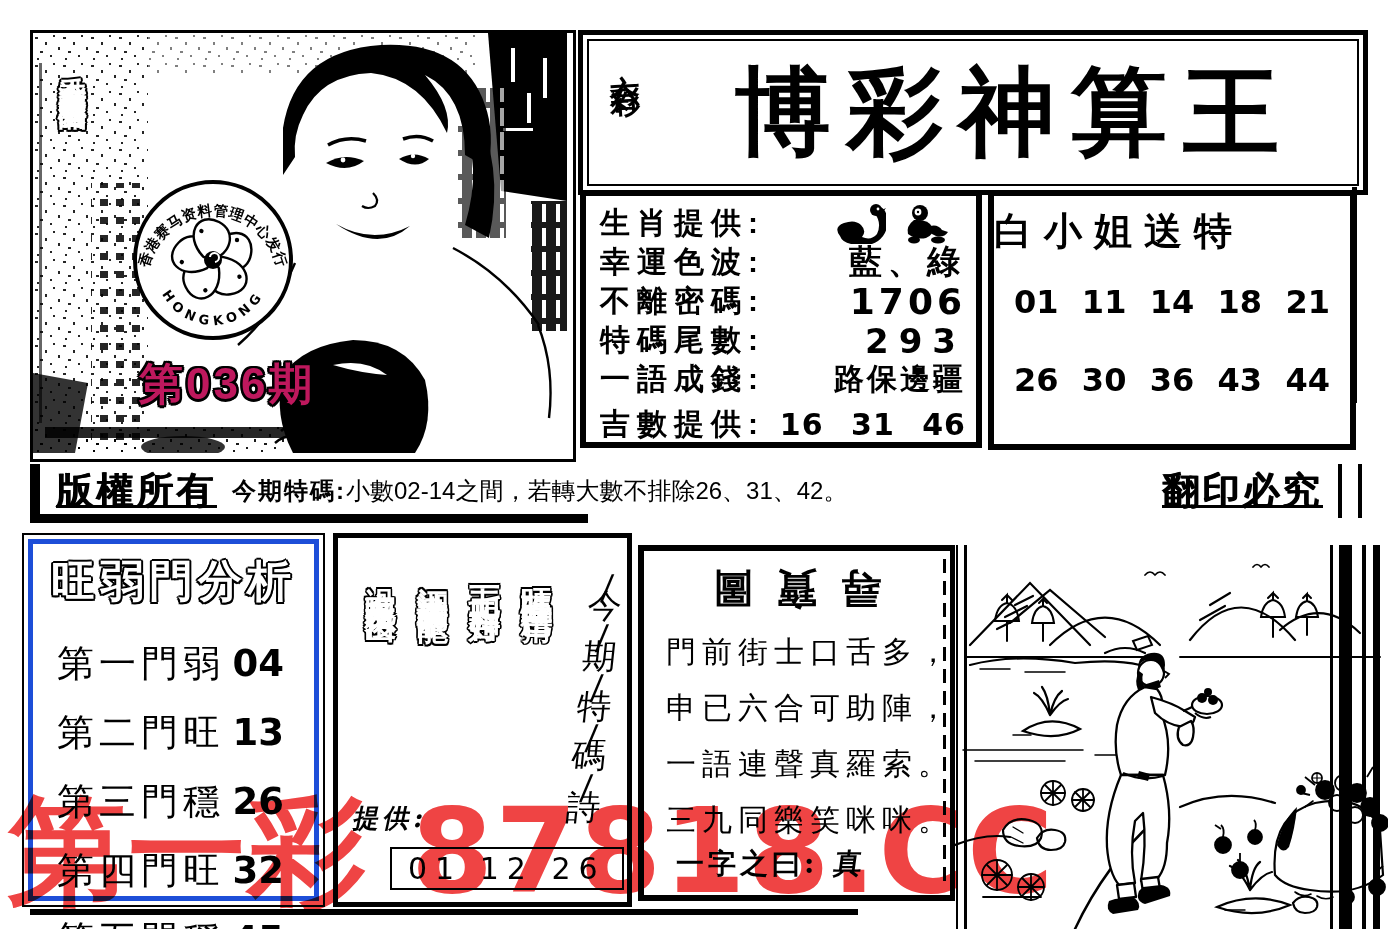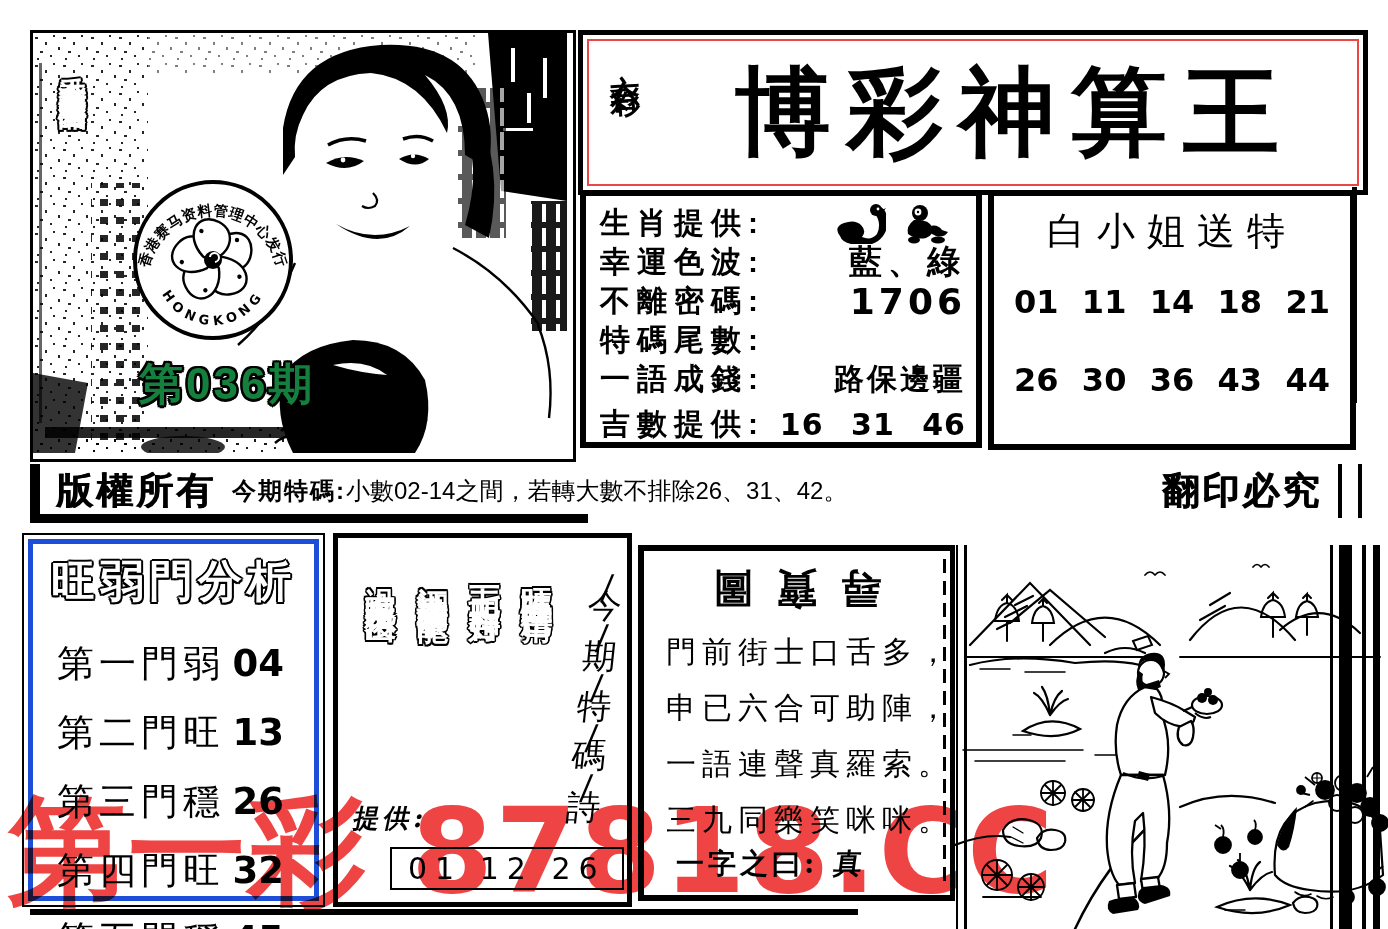--- a/index.html
+++ b/index.html
@@ -12,25 +12,25 @@
     font-family:"DejaVu Sans",sans-serif;}
 
   
   .photo-block{position:absolute;left:30px;top:30px;width:540px;height:426px;border:3px solid #000;background:#fff;}
   .photo-block svg{position:absolute;left:0;top:0;}
   .vcaption{position:absolute;left:20px;top:22px;height:392px;writing-mode:vertical-rl;text-orientation:upright;
     font-size:28px;font-weight:700;letter-spacing:2px;font-family:"DejaVu Serif",serif;
     color:#fff;text-shadow:2px 0 #000,-2px 0 #000,0 2px #000,0 -2px #000,1.5px 1.5px #000,-1.5px -1.5px #000,1.5px -1.5px #000,-1.5px 1.5px #000;}
   .stamp{position:absolute;left:95px;top:142px;width:170px;height:170px;}
   .issue{position:absolute;left:106px;top:322px;font-size:44px;font-weight:800;letter-spacing:3px;
-    color:#15803d;text-shadow:2.5px 0 #000,-2.5px 0 #000,0 2.5px #000,0 -2.5px #000,2px 2px #000,-2px -2px #000,2px -2px #000,-2px 2px #000;}
+    color:#be185d;text-shadow:2.5px 0 #000,-2.5px 0 #000,0 2.5px #000,0 -2.5px #000,2px 2px #000,-2px -2px #000,2px -2px #000,-2px 2px #000;}
 
   
   .title-box{position:absolute;left:578px;top:30px;width:780px;height:155px;border:5px solid #000;background:#fff;}
-  .title-inner{position:absolute;left:4px;top:4px;right:4px;bottom:4px;border:2px solid #ef4444;}
+  .title-inner{position:absolute;left:4px;top:4px;right:4px;bottom:4px;border:2px solid #000000;}
   .vtitle{position:absolute;left:16px;top:10px;height:130px;writing-mode:vertical-rl;text-orientation:upright;
     font-size:30px;font-family:"DejaVu Serif",serif;font-weight:700;letter-spacing:6px;transform:rotate(-3deg);}
   .main-title{position:absolute;left:90px;right:6px;top:2px;text-align:center;font-size:96px;font-weight:800;
     letter-spacing:16px;font-family:"DejaVu Serif",serif;line-height:138px;white-space:nowrap;}
 
   
   .info-box{position:absolute;left:580px;top:190px;width:402px;height:258px;border:6px solid #000;background:#fff;
     padding:8px 6px 4px 14px;box-sizing:border-box;}
   .info-row{display:flex;align-items:center;height:39px;}
   .info-label{font-size:30px;font-weight:800;letter-spacing:7px;white-space:nowrap;}
@@ -38,32 +38,32 @@
   .v-color{font-size:33px;letter-spacing:6px;}
   .v-code{font-size:36px;letter-spacing:4px;font-family:"DejaVu Sans",sans-serif;}
   .v-tail{font-size:34px;letter-spacing:10px;font-family:"DejaVu Sans",sans-serif;}
   .v-phrase{font-size:30px;letter-spacing:3px;}
   .v-lucky{font-size:30px;letter-spacing:1px;word-spacing:16px;font-family:"DejaVu Sans",sans-serif;}
   .zicons{flex:1;display:flex;justify-content:flex-end;gap:14px;align-items:flex-end;padding-right:20px;}
 
   
   .num-box{position:absolute;left:988px;top:190px;width:356px;height:248px;border:6px solid #000;background:#fff;}
   .num-outer-line{position:absolute;left:1352px;top:187px;width:5px;height:216px;background:#000;}
-  .num-title{margin-top:10px;text-align:center;font-size:38px;font-weight:400;letter-spacing:12px;
+  .num-title{margin-top:10px;font-size:38px;font-weight:700;letter-spacing:12px;
     font-family:"DejaVu Serif",serif;white-space:nowrap;}
   .num-sub{margin-top:4px;text-align:center;font-size:27px;font-weight:700;letter-spacing:22px;
     font-family:"DejaVu Serif",serif;white-space:nowrap;}
   .num-row{display:flex;justify-content:space-between;padding:0 20px;font-size:32px;font-weight:600;
     font-family:"DejaVu Sans",sans-serif;}
   .num-row.r1{margin-top:26px;} .num-row.r2{margin-top:40px;}
 
   
   .strip{position:absolute;left:30px;top:462px;width:1332px;height:58px;display:flex;align-items:center;gap:16px;}
   .bar{background:#000;height:54px;}
-  .heavy{font-size:37px;font-weight:900;letter-spacing:3px;text-shadow:1px 0 #000;white-space:nowrap;}
+  .heavy{font-size:37px;font-weight:900;letter-spacing:3px;text-shadow:1px 0 #000;white-space:nowrap;text-decoration:underline;}
   .notice{font-size:24px;white-space:nowrap;}
   .notice b{font-weight:800;letter-spacing:2px;}
   .strip-underline{position:absolute;left:30px;top:514px;width:558px;height:9px;background:#000;}
 
   
   .gate-box{position:absolute;left:22px;top:533px;width:303px;height:374px;border:2px solid #000;box-sizing:border-box;}
   .gate-inner{position:absolute;left:4px;top:4px;right:4px;bottom:4px;border:5px solid #1d4ed8;padding-top:8px;}
   .outline-ttl{color:#fff;text-shadow:2px 0 #000,-2px 0 #000,0 2px #000,0 -2px #000,1.5px 1.5px #000,-1.5px -1.5px #000,1.5px -1.5px #000,-1.5px 1.5px #000;}
   .gate-title{text-align:center;font-size:44px;font-weight:800;letter-spacing:5px;font-family:"DejaVu Serif",serif;white-space:nowrap;}
   .gate-row{display:flex;justify-content:space-between;align-items:baseline;padding:0 30px 0 24px;margin-top:19px;}
@@ -227,20 +227,21 @@
     <div class="info-row">
       <span class="info-label">幸運色波:</span>
       <span class="info-value v-color">藍、綠</span>
     </div>
     <div class="info-row">
       <span class="info-label">不離密碼:</span>
       <span class="info-value v-code">1706</span>
     </div>
     <div class="info-row">
       <span class="info-label">特碼尾數:</span>
+      <span class="info-value v-tail">293</span>
     </div>
     <div class="info-row">
       <span class="info-label">一語成錢:</span>
       <span class="info-value v-phrase">路保邊疆</span>
     </div>
     <div class="info-row" style="margin-top:6px;">
       <span class="info-label">吉數提供:</span>
       <span class="info-value v-lucky">16 31 46</span>
     </div>
   </div>

